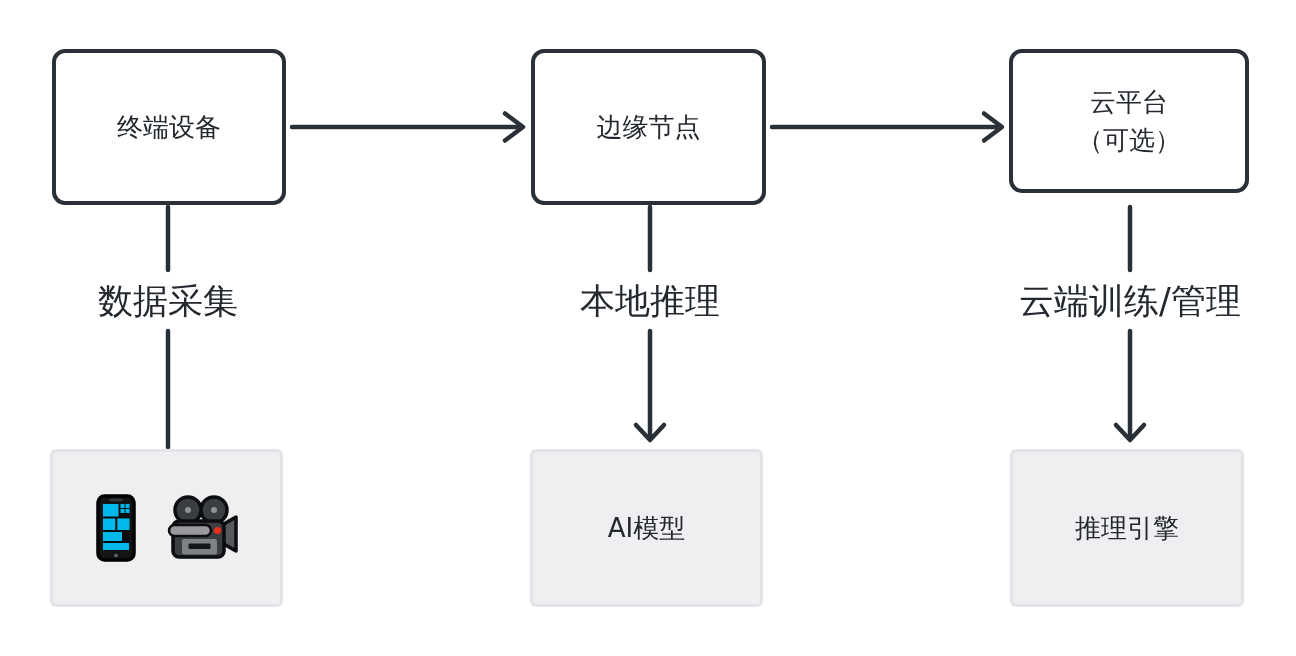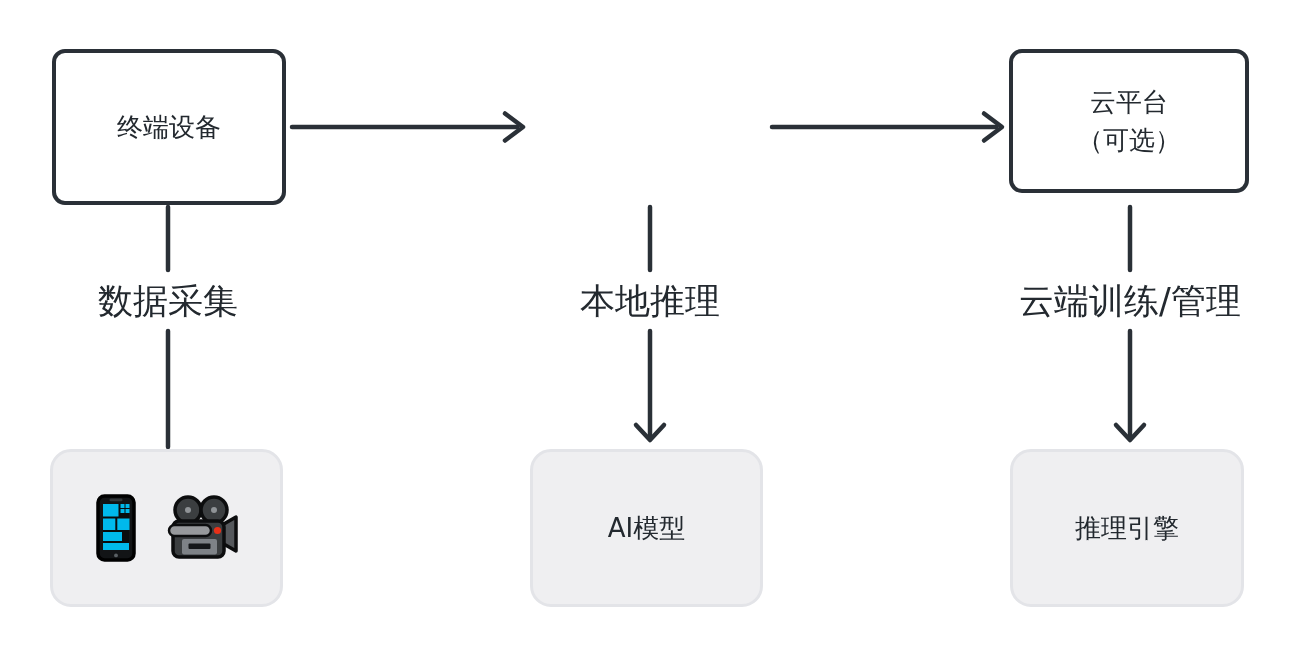--- a/index.html
+++ b/index.html
@@ -31,21 +31,21 @@
     position:absolute; top:283px; transform:translateX(-50%);
     font-size:35px; line-height:36px; white-space:nowrap;
     background:var(--background); padding:0 4px;
   }
   .edge-label-1{left:168px;}
   .edge-label-2{left:650px;}
   .edge-label-3{left:1130px;}
   .panel{
     position:absolute; box-sizing:border-box; top:449px; height:158px;
     background:var(--panel-fill);
-    border:3px solid var(--panel-border); border-radius:21px;
+    border:3px solid var(--panel-border); border-radius:6px;
     display:flex; flex-direction:column; align-items:center; justify-content:center;
     font-size:26px; line-height:38px; text-align:center;
   }
   .panel-devices{left:50px; width:233px; flex-direction:row; gap:30px;}
   .panel-ai{left:530px; width:233px;}
   .panel-training{left:1010px; width:234px;}
   .icon{display:block;}
 </style>
 </head>
 <body>
@@ -79,20 +79,23 @@
       <path d="M1130 207 V270"></path>
       <path d="M1130 331 V437"></path>
       <path d="M1116 425 L1130 440 L1144 425"></path>
     </g>
   </svg>
 
   <div class="node node-terminal">
     <span>终端设备</span>
   </div>
 
+  <div class="node node-edge">
+    <span>边缘节点</span>
+  </div>
 
   <div class="node node-cloud">
     <span>云平台</span>
     <span>（可选）</span>
   </div>
 
   <div class="edge-label edge-label-1">数据采集</div>
   <div class="edge-label edge-label-2">本地推理</div>
   <div class="edge-label edge-label-3">云端训练/管理</div>
 

